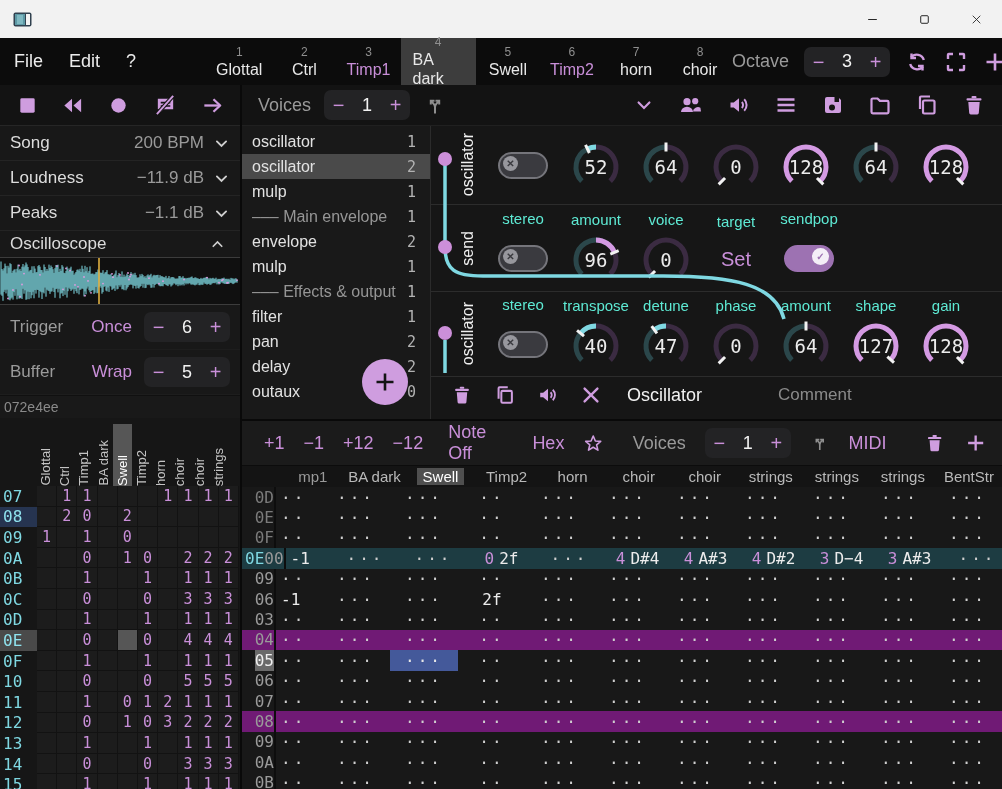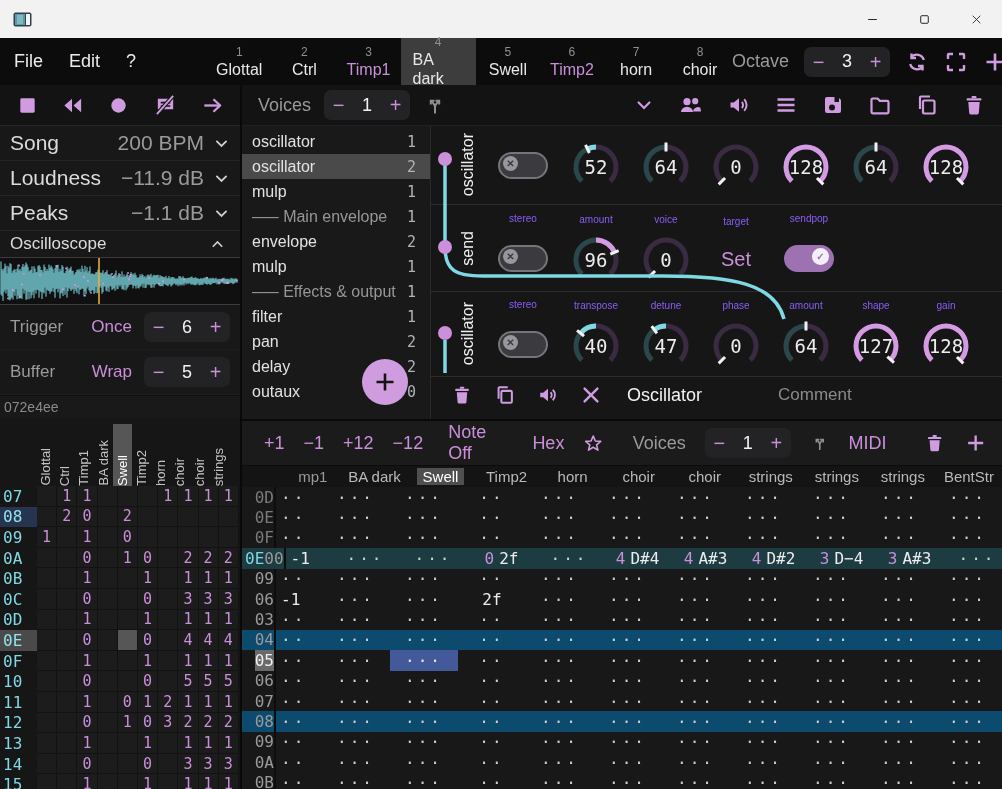--- a/index.html
+++ b/index.html
@@ -35,21 +35,21 @@
   .stepper .sbtn{color:#c98fd9;font-size:20px;width:29px;text-align:center;line-height:28px}
   .stepper .sval{color:#f2f2f2;font-size:18px;width:28px;text-align:center}
   .tool-icon{width:24px;height:24px}
 
   
   #content{display:flex;height:704px}
   #left-col{width:240px;background:#181818;border-right:2px solid #090909;display:flex;flex-direction:column}
   #transport{height:40px;display:flex;align-items:center;justify-content:space-between;
              padding:0 16px;background:#131313;border-bottom:1px solid #262626}
   .tr-icon{width:23px;height:23px}
-  .meter-row{height:34px;display:flex;align-items:center;padding:0 10px;border-bottom:1px solid #242424;font-size:21px}
+  .meter-row{height:34px;display:flex;align-items:center;padding:0 10px;border-bottom:1px solid #242424;font-size:17px}
   .meter-label{color:#dcdcdc}
   .meter-value{margin-left:auto;color:#9a9a9a;margin-right:9px}
   .chev{width:17px;height:17px;color:#cfcfcf}
   #osc-head{height:26px;display:flex;align-items:center;padding:0 10px;font-size:17px;color:#dcdcdc}
   #osc-head .chev{margin-left:auto;margin-right:4px}
   #osc-wave{height:46px;background:#101010;border-top:1px solid #3c3c3c;border-bottom:1px solid #3c3c3c;position:relative}
   .param-row{height:44px;display:flex;align-items:center;padding:0 10px;font-size:17px;border-bottom:1px solid #1d1d1d}
   .param-label{color:#9a9a9a}
   .param-mode{color:#c98fd9;margin-left:auto;margin-right:12px}
   #hash-row{height:22px;background:#191919;color:#8a8a8a;font-size:14px;display:flex;align-items:center;padding-left:4px;border-top:1px solid #101010}
@@ -88,21 +88,21 @@
        display:flex;align-items:center;justify-content:center;z-index:5}
   #fab .icon{width:24px;height:24px;color:#141414}
 
   #unit-editor{flex:1;position:relative;background:#161616;overflow:hidden}
   .uerow{position:relative;border-bottom:1px solid #2c2c2c;display:flex;align-items:center;padding-left:26px;overflow:hidden}
   .uelabel{position:absolute;left:26px;top:0;bottom:0;width:22px;display:flex;align-items:center;justify-content:center}
   .uelabel span{writing-mode:vertical-rl;transform:rotate(180deg);color:#f0f0f0;font-size:16px;white-space:nowrap}
   .uectls{display:flex;align-items:flex-end;margin-left:28px}
   .uctl{display:flex;flex-direction:column;align-items:center;width:70px}
   .uctl.tgl{width:76px}
-  .uctl .clabel{font-size:10px;color:#8b5cf6;height:20px;line-height:20px}
+  .uctl .clabel{font-size:15px;color:#5eead4;height:20px;line-height:20px}
   .knobbox{width:62px;height:58px}
   .txtbtn{color:#c98fd9;font-size:20px;height:56px;display:flex;align-items:center;justify-content:center}
   .toggle{width:46px;height:23px;border:2px solid #75757b;border-radius:14px;background:#3a3a3f;position:relative;margin:16px 0}
   .toggle .tknob{position:absolute;top:2px;left:3px;width:15px;height:15px;border-radius:50%;background:#97979d;
                  display:flex;align-items:center;justify-content:center;color:#3a3a3f;font-size:10px;font-weight:bold}
   .toggle.on{background:#9d72b2;border-color:#9d72b2}
   .toggle.on .tknob{left:auto;right:3px;background:#f4eef7;color:#9d72b2;width:17px;height:17px;top:1px}
   #uefooter{height:36px;display:flex;align-items:center;gap:21px;padding-left:20px}
   #uefooter .icon{width:22px;height:22px}
   #ue-title{color:#f2f2f2;font-size:18px;margin-left:4px;width:130px}
@@ -128,21 +128,21 @@
   .prow.prev .pnum{color:#7b7b7b}
   .prow .pnum.cursor-num{background:#6a6a6a;color:#f0f0f0}
   .ptrack{display:flex;border-left:2px solid #0d0d0d;align-items:stretch}
   .pcell{width:68px;display:flex;align-items:center;justify-content:center;white-space:nowrap}
   .pcell.c0{width:46px;justify-content:flex-start;padding-left:5px;box-sizing:border-box}
   .pcell .dots{color:#cfcfcf;letter-spacing:3px}
   .pcell .vnum{color:#c98fd9;margin-right:5px}
   .pcell .note{color:#ececec}
   .pcell .raw{color:#ececec}
   .prow.play{background:#1d3c42}
-  .prow.beat{background:#0c4a6e}
+  .prow.beat{background:#701a75}
   .pcell.cursor{background:#44599a}
   .pcell.cursor .dots{color:#e8e8e8}
 </style>
 </head>
 <body>
 
 <div id="titlebar">
   <span id="app-icon" class="icon">
     <svg viewBox="0 0 19 15">
         <rect x="0.5" y="0.5" width="18" height="14" rx="2" fill="#31414f"></rect>

